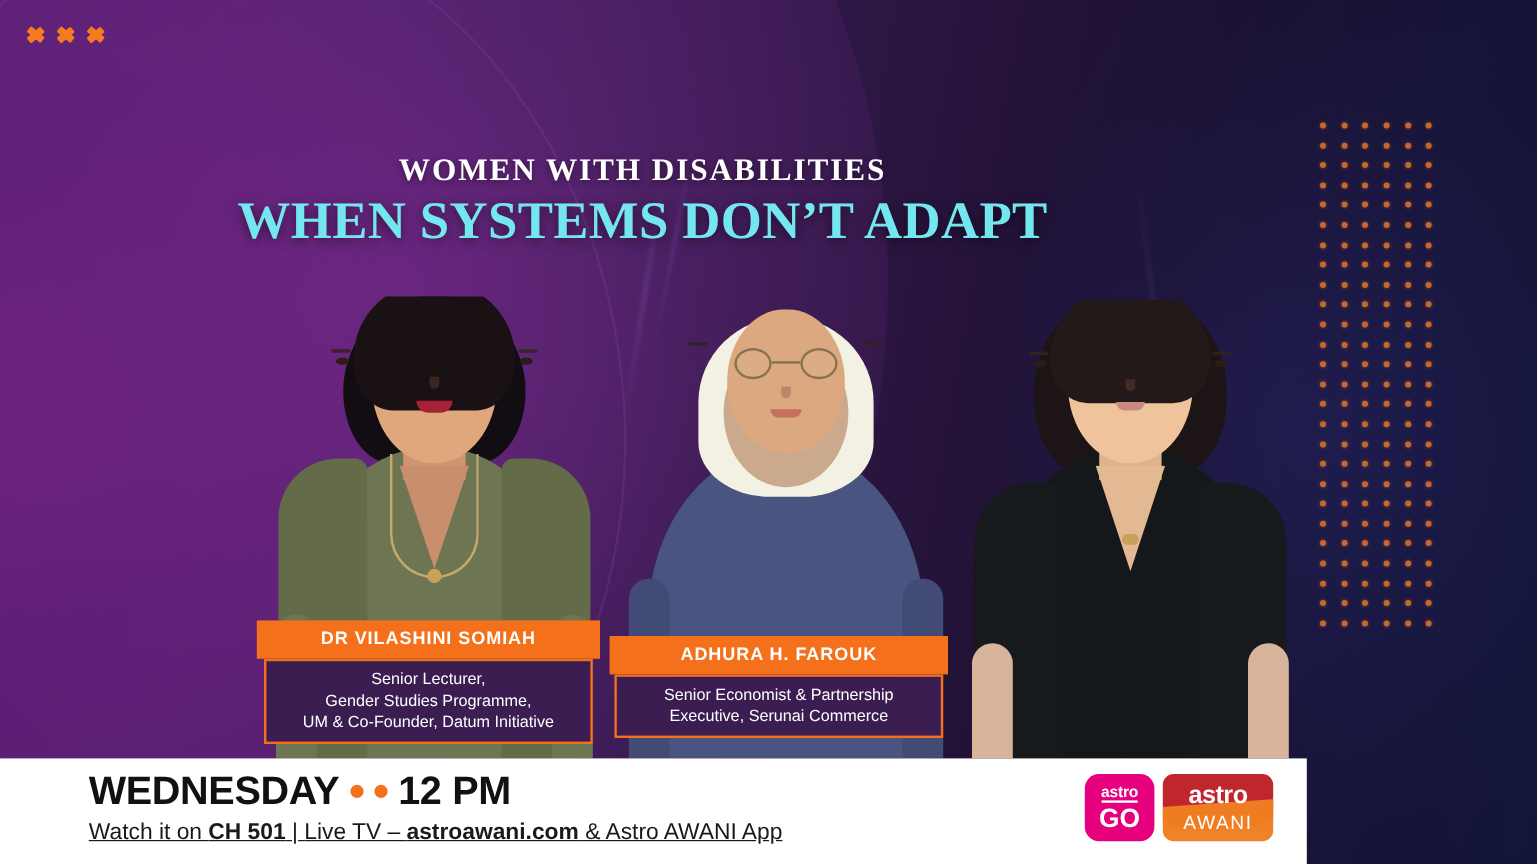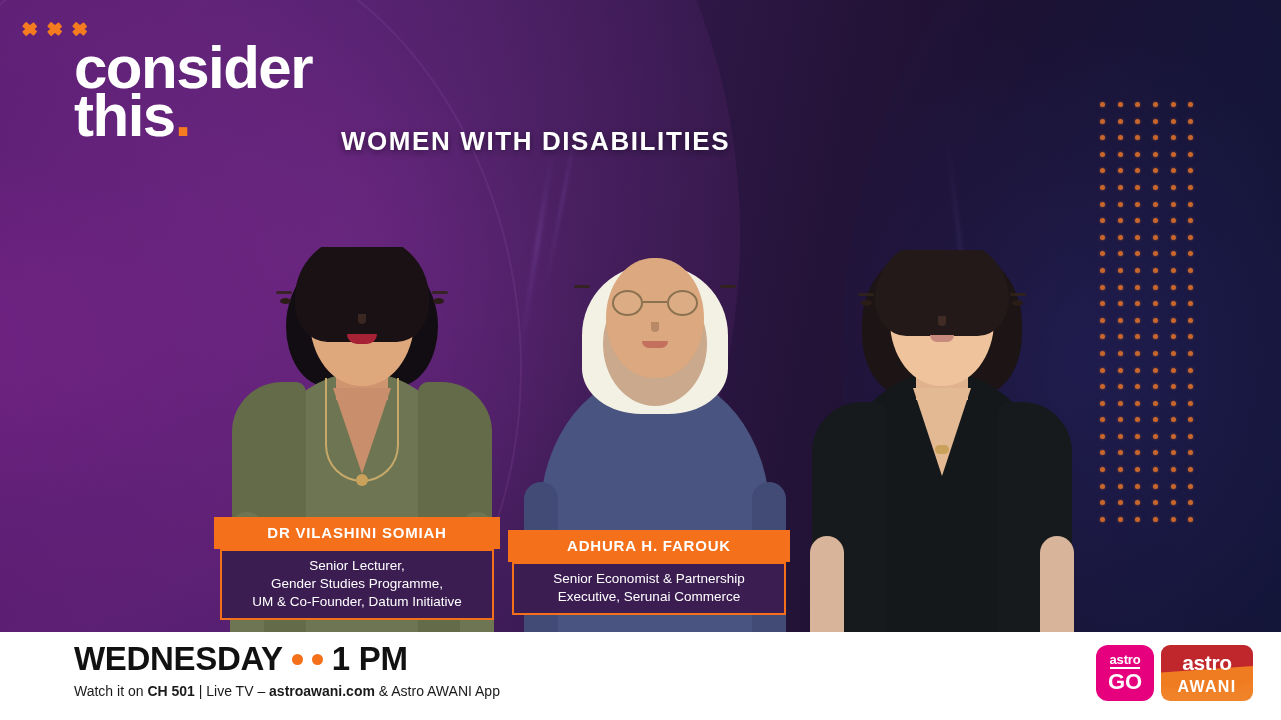--- a/index.html
+++ b/index.html
@@ -99,21 +99,21 @@
     line-height:0.80;
   }
   .wordmark .l1 { display:block; font-size:60px; }
   .wordmark .l2 { display:block; font-size:60px; }
   .wordmark .dot { color:#F47B20; }
 
   
   .title-block {
     position:absolute; left:0; right:0; top:128px;
     text-align:center;
-    padding-right:210px;
+    padding-right:210px;font-family:Liberation Serif, serif;
   }
   .kicker {
     color:#ffffff;
     font-size:26px; font-weight:700;
     letter-spacing:1.6px;
     line-height:1.05;
     text-shadow:0 2px 6px rgba(0,0,0,0.45);
   }
   .headline {
     margin-top:6px;
@@ -256,38 +256,39 @@
     padding:6px 6px 7px;
     white-space:pre-line;
   }
   .plate.p0 .plate-role { margin:0 6px; }
   .plate.p1 .plate-role { margin:0 4px; }
   .plate.p2 .plate-role { margin:0 4px; }
 
   
   .footer {
     position:absolute; left:0; bottom:0;
-    width:1281px; height:88px;
+    width:1089px; height:88px;
     background:#ffffff;
     z-index:30;
   }
   .footer-text { position:absolute; left:74px; top:8px; }
   .foot-date {
     color:#111111;
     font-size:33px; font-weight:700;
     letter-spacing:-0.3px;
     white-space:nowrap;
     display:flex; align-items:center; gap:9px;
   }
   .sep-dot { display:inline-block; width:11px; height:11px; border-radius:50%; background:#F4701B; }
   .foot-sub {
     margin-top:5px;
     color:#1a1a1a;
-    font-size:14px; font-weight:400;
+    font-size:19px; font-weight:400;
     white-space:nowrap;
+    text-decoration:underline;
   }
   .foot-sub b { font-weight:700; }
   .foot-sub .pipe { color:#1a1a1a; }
 
   
   .logos {
     position:absolute; right:28px; top:13px;
     display:flex; align-items:center; gap:7px;
   }
   .logo-go {
@@ -314,21 +315,21 @@
     transform:rotate(-4deg);
   }
   .logo-awani .a1 {
     position:absolute; left:0; right:0; top:6px;
     text-align:center; color:#ffffff;
     font-size:21px; font-weight:700; letter-spacing:-0.4px; z-index:2;
   }
   .logo-awani .a2 {
     position:absolute; left:0; right:0; bottom:5px;
     text-align:center; color:#ffffff;
-    font-size:16px; font-weight:700; letter-spacing:1.3px; z-index:2;
+    font-size:16px; font-weight:400; letter-spacing:1.3px; z-index:2;
   }
 </style>
 </head>
 <body>
 
 <div id="promo">
 
   <div class="bg-base"></div>
   <div class="bg-swoosh-a"></div>
   <div class="bg-swoosh-b"></div>
@@ -495,27 +496,24 @@
       <i style="background: rgb(201, 102, 44);"></i>
       <i style="background: rgb(201, 102, 44);"></i>
     </div>
 
   <div class="chevrons">
     <span class="chev"></span>
     <span class="chev"></span>
     <span class="chev"></span>
   </div>
 
-  <div class="wordmark">
-    <span class="l1">consider</span>
-    <span class="l2"><span>this</span><span class="dot">.</span></span>
-  </div>
 
   <div class="title-block">
     <div class="kicker">WOMEN WITH DISABILITIES</div>
+    <div class="headline">WHEN SYSTEMS DON’T ADAPT</div>
   </div>
 
   <div class="speakers">
 
     <div class="speaker s0">
       <div class="photo">
         <div class="ph-hair back" style="background:#120d12;"></div>
         <div class="ph-body" style="background:#6e7552;"></div>
         <div class="ph-cardigan-l" style="background:#636b49;"></div>
         <div class="ph-cardigan-r" style="background:#636b49;"></div>
@@ -592,21 +590,21 @@
   </div>
   <div class="plate p2">
   </div>
 
   <div class="footer">
     <div class="footer-text">
       <div class="foot-date">
         <span>WEDNESDAY</span>
         <span class="sep-dot"></span>
         <span class="sep-dot"></span>
-        <span>1 PM</span>
+        <span>12 PM</span>
       </div>
       <div class="foot-sub"><span>Watch it on </span><b>CH 501</b><span class="pipe"> | </span><span>Live TV – </span><b>astroawani.com</b><span> &amp; Astro AWANI App</span></div>
     </div>
 
     <div class="logos">
       <div class="logo-go">
         <span class="sm">astro</span>
         <span class="lg">GO</span>
       </div>
       <div class="logo-awani">

